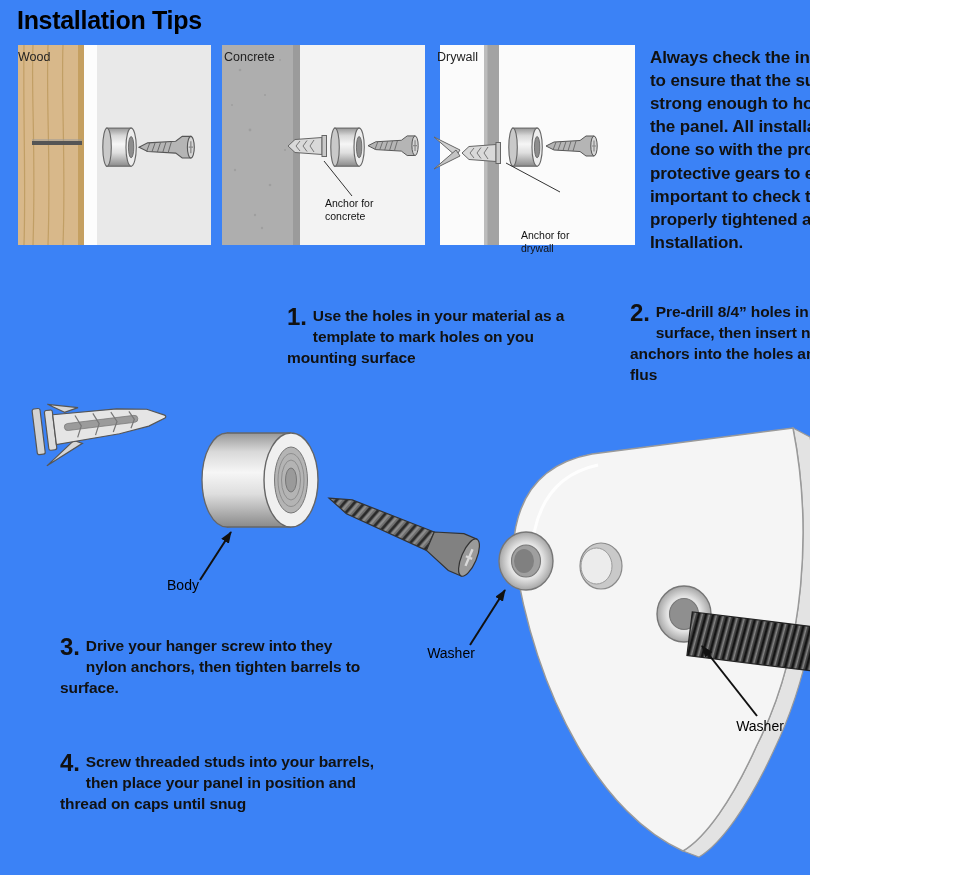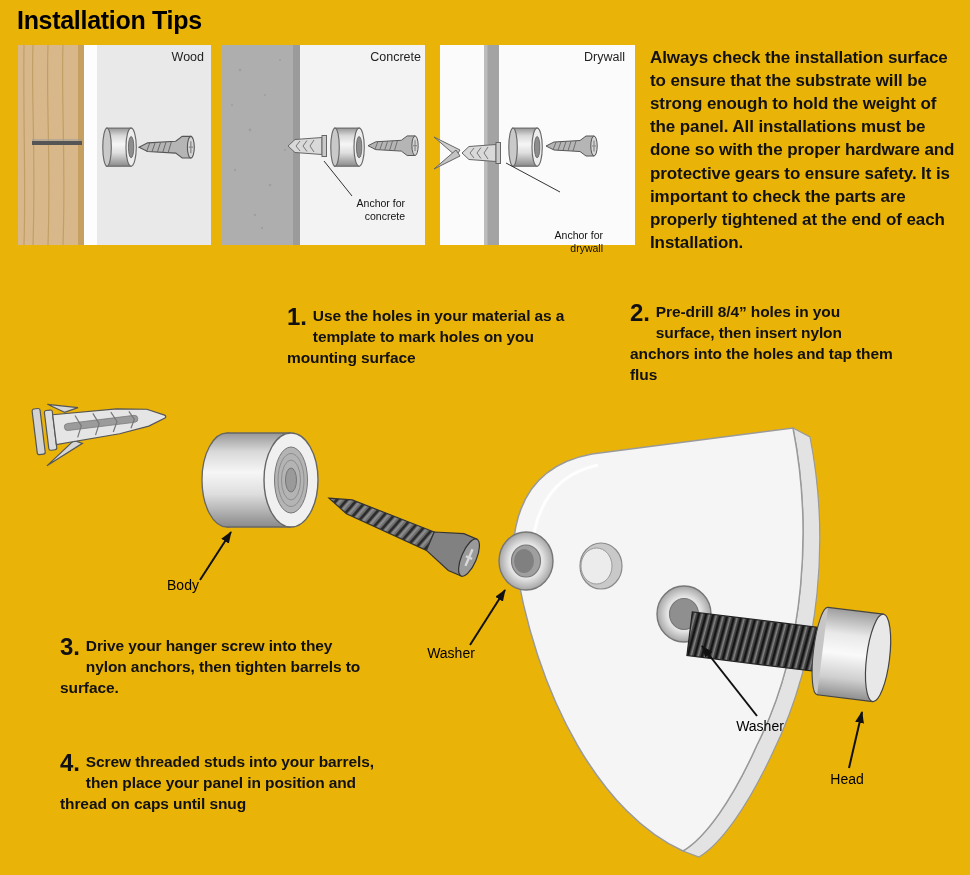--- a/index.html
+++ b/index.html
@@ -1,25 +1,25 @@
 <!DOCTYPE html>
 <html><head>
 <meta charset="utf-8">
 <style>
   html,body{margin:0;padding:0;background:#fff;}
   body{width:970px;height:875px;font-family:"Liberation Sans",sans-serif;color:#111;}
-  #page{position:relative;width:970px;height:875px;overflow:hidden;background:#eab308;}
+  #page{position:relative;width:810px;height:875px;overflow:hidden;background:#3b82f6;}
   .abs{position:absolute;z-index:2;}
   svg.canvas{position:absolute;left:0;top:0;z-index:1;}
   .title{font-size:25px;font-weight:bold;letter-spacing:-0.3px;color:#000;}
   .intro{font-size:17px;font-weight:600;line-height:1.36;letter-spacing:-0.1px;}
   .step{font-size:15.5px;font-weight:600;line-height:1.35;letter-spacing:-0.1px;}
   .step-num{float:left;font-size:24px;font-weight:bold;line-height:0.95;margin-right:6px;}
-  .panel-label{font-size:12.5px;color:#222;text-align:right;}
-  .annot{font-size:10.5px;line-height:1.2;text-align:right;color:#111;}
+  .panel-label{font-size:12.5px;color:#222;}
+  .annot{font-size:10.5px;line-height:1.2;text-align:left;color:#111;}
   .part-label{font-size:14px;text-align:center;color:#000;}
 </style>
 </head>
 <body>
 
 <div id="page">
 
 <svg class="canvas" width="970" height="875" viewBox="0 0 970 875">
   <defs>
     <linearGradient id="cylV" x1="0" y1="0" x2="0" y2="1">

